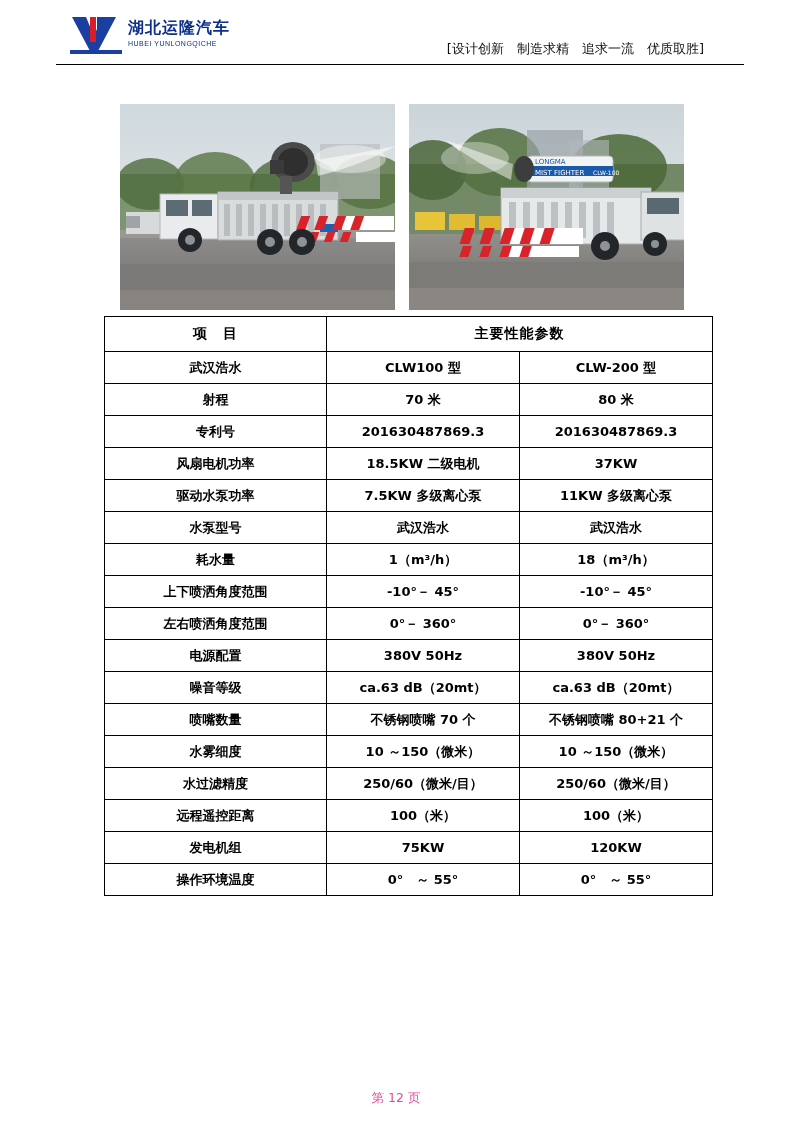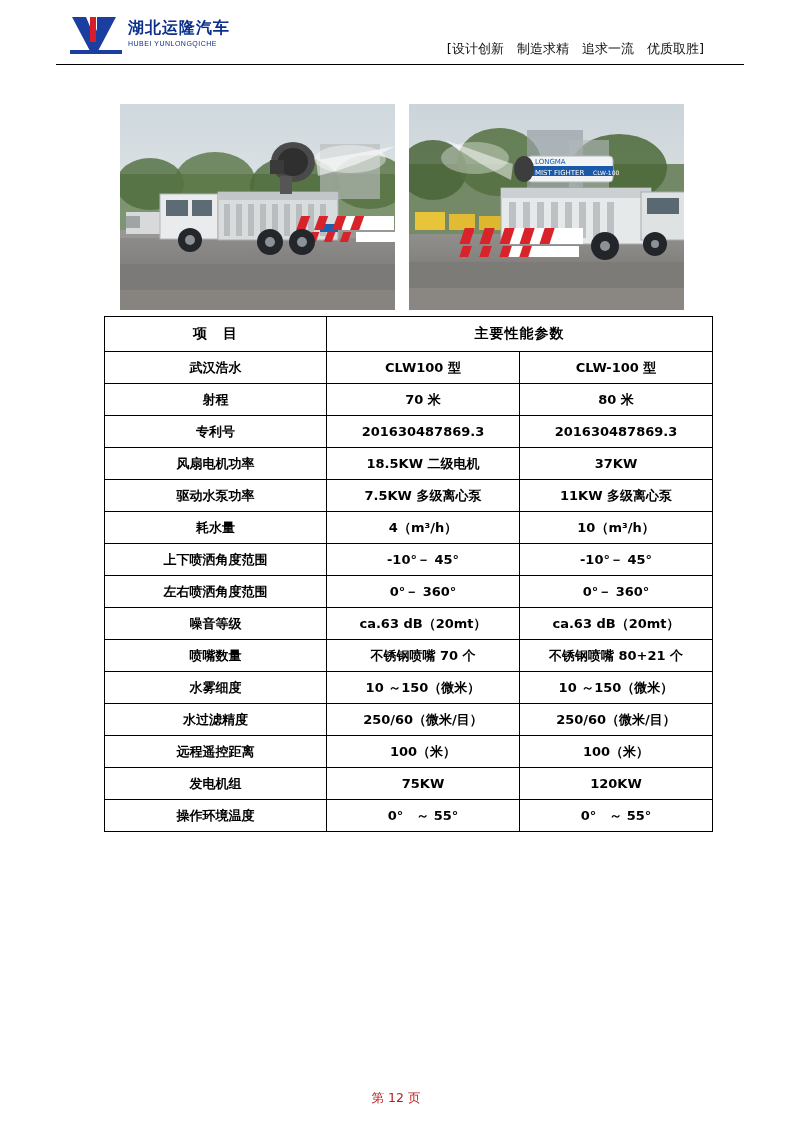--- a/index.html
+++ b/index.html
@@ -125,21 +125,21 @@
   .head-label { letter-spacing: 8px; }
 
   
   .footer {
     position: absolute;
     left: 0;
     top: 1090px;
     width: 792px;
     text-align: center;
     font-size: 12.5px;
-    color: #b91c1c;
+    color: #ec4899;
     font-family: "DejaVu Sans", sans-serif;
   }
 </style>
 </head>
 <body>
 
 <div class="page">
 
   <div class="header">
     <div class="logo-wrap">
@@ -339,21 +339,21 @@
     </colgroup>
     <tbody>
       <tr class="head">
         <td class="head-label">项　目</td>
         <td colspan="2">主要性能参数</td>
       </tr>
 
       <tr>
         <td>武汉浩水</td>
         <td>CLW100 型</td>
-        <td>CLW-100 型</td>
+        <td>CLW-200 型</td>
       </tr>
       <tr>
         <td>射程</td>
         <td>70 米</td>
         <td>80 米</td>
       </tr>
       <tr>
         <td>专利号</td>
         <td>201630487869.3</td>
         <td>201630487869.3</td>
@@ -362,35 +362,45 @@
         <td>风扇电机功率</td>
         <td>18.5KW 二级电机</td>
         <td>37KW</td>
       </tr>
       <tr>
         <td>驱动水泵功率</td>
         <td>7.5KW 多级离心泵</td>
         <td>11KW 多级离心泵</td>
       </tr>
       <tr>
+        <td>水泵型号</td>
+        <td>武汉浩水</td>
+        <td>武汉浩水</td>
+      </tr>
+      <tr>
         <td>耗水量</td>
-        <td>4（m³/h）</td>
-        <td>10（m³/h）</td>
+        <td>1（m³/h）</td>
+        <td>18（m³/h）</td>
       </tr>
       <tr>
         <td>上下喷洒角度范围</td>
         <td>-10°－ 45°</td>
         <td>-10°－ 45°</td>
       </tr>
       <tr>
         <td>左右喷洒角度范围</td>
         <td>0°－ 360°</td>
         <td>0°－ 360°</td>
       </tr>
       <tr>
+        <td>电源配置</td>
+        <td>380V 50Hz</td>
+        <td>380V 50Hz</td>
+      </tr>
+      <tr>
         <td>噪音等级</td>
         <td>ca.63 dB（20mt）</td>
         <td>ca.63 dB（20mt）</td>
       </tr>
       <tr>
         <td>喷嘴数量</td>
         <td>不锈钢喷嘴 70 个</td>
         <td>不锈钢喷嘴 80+21 个</td>
       </tr>
       <tr>

